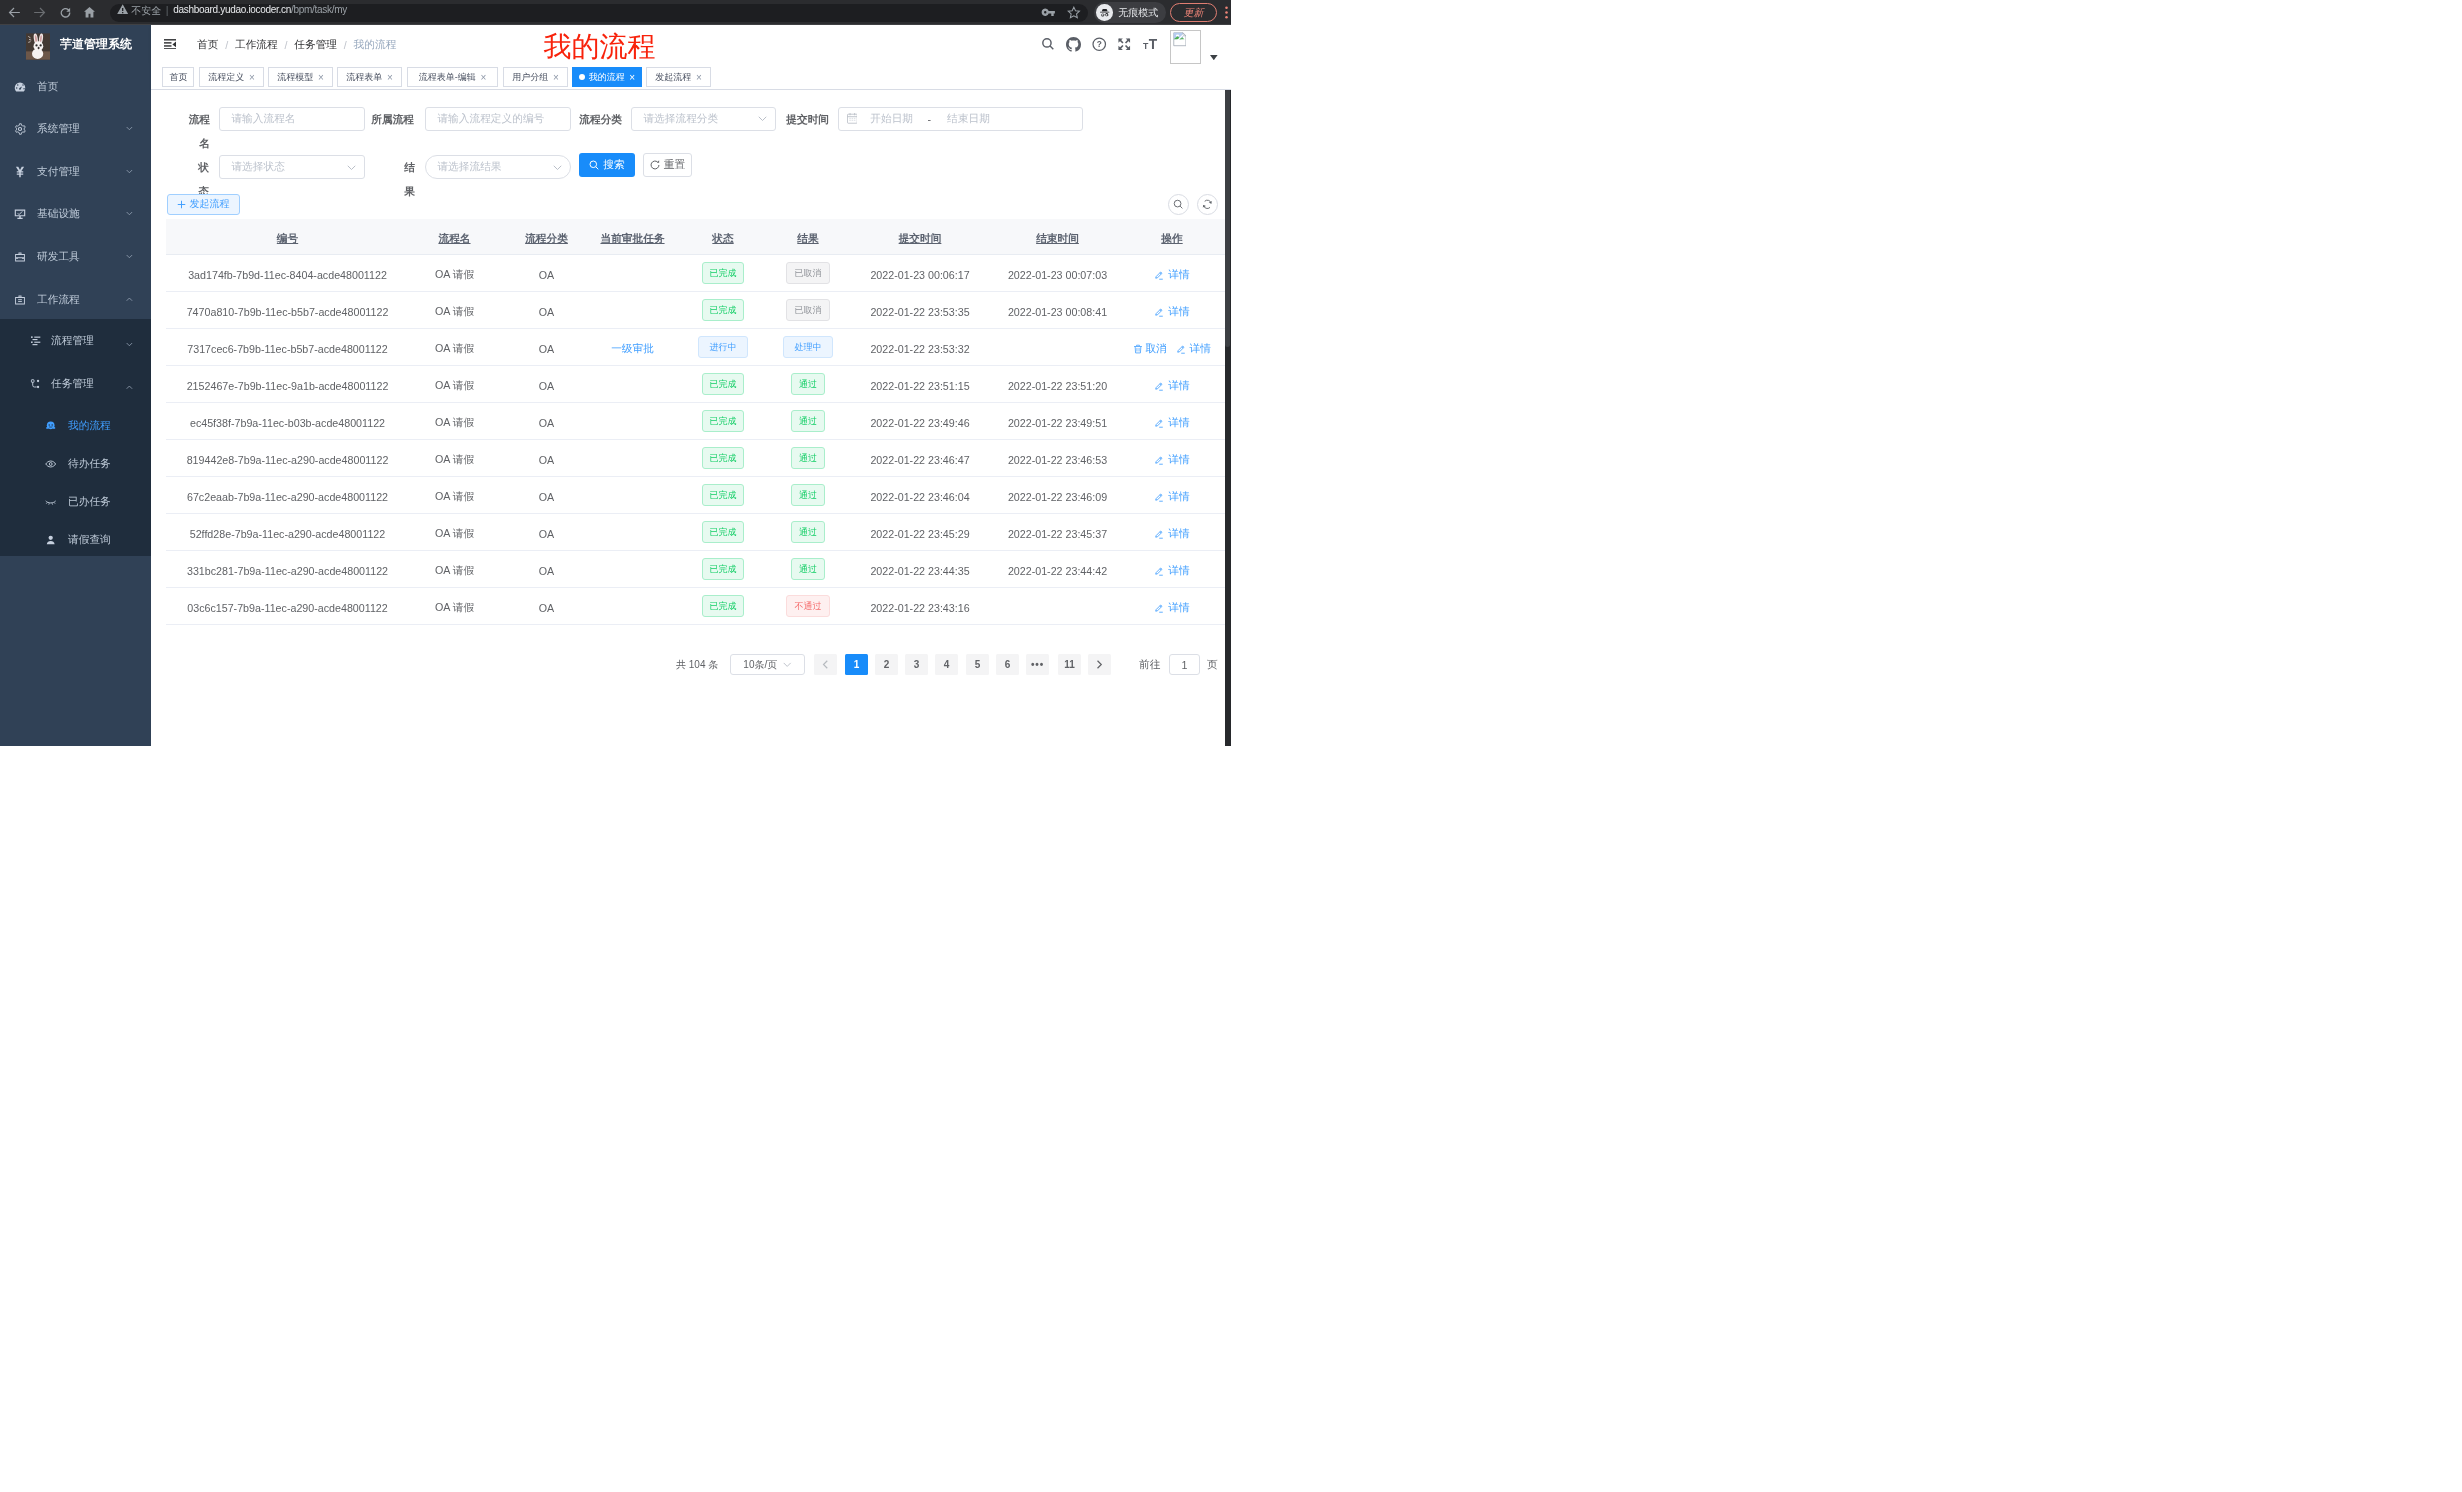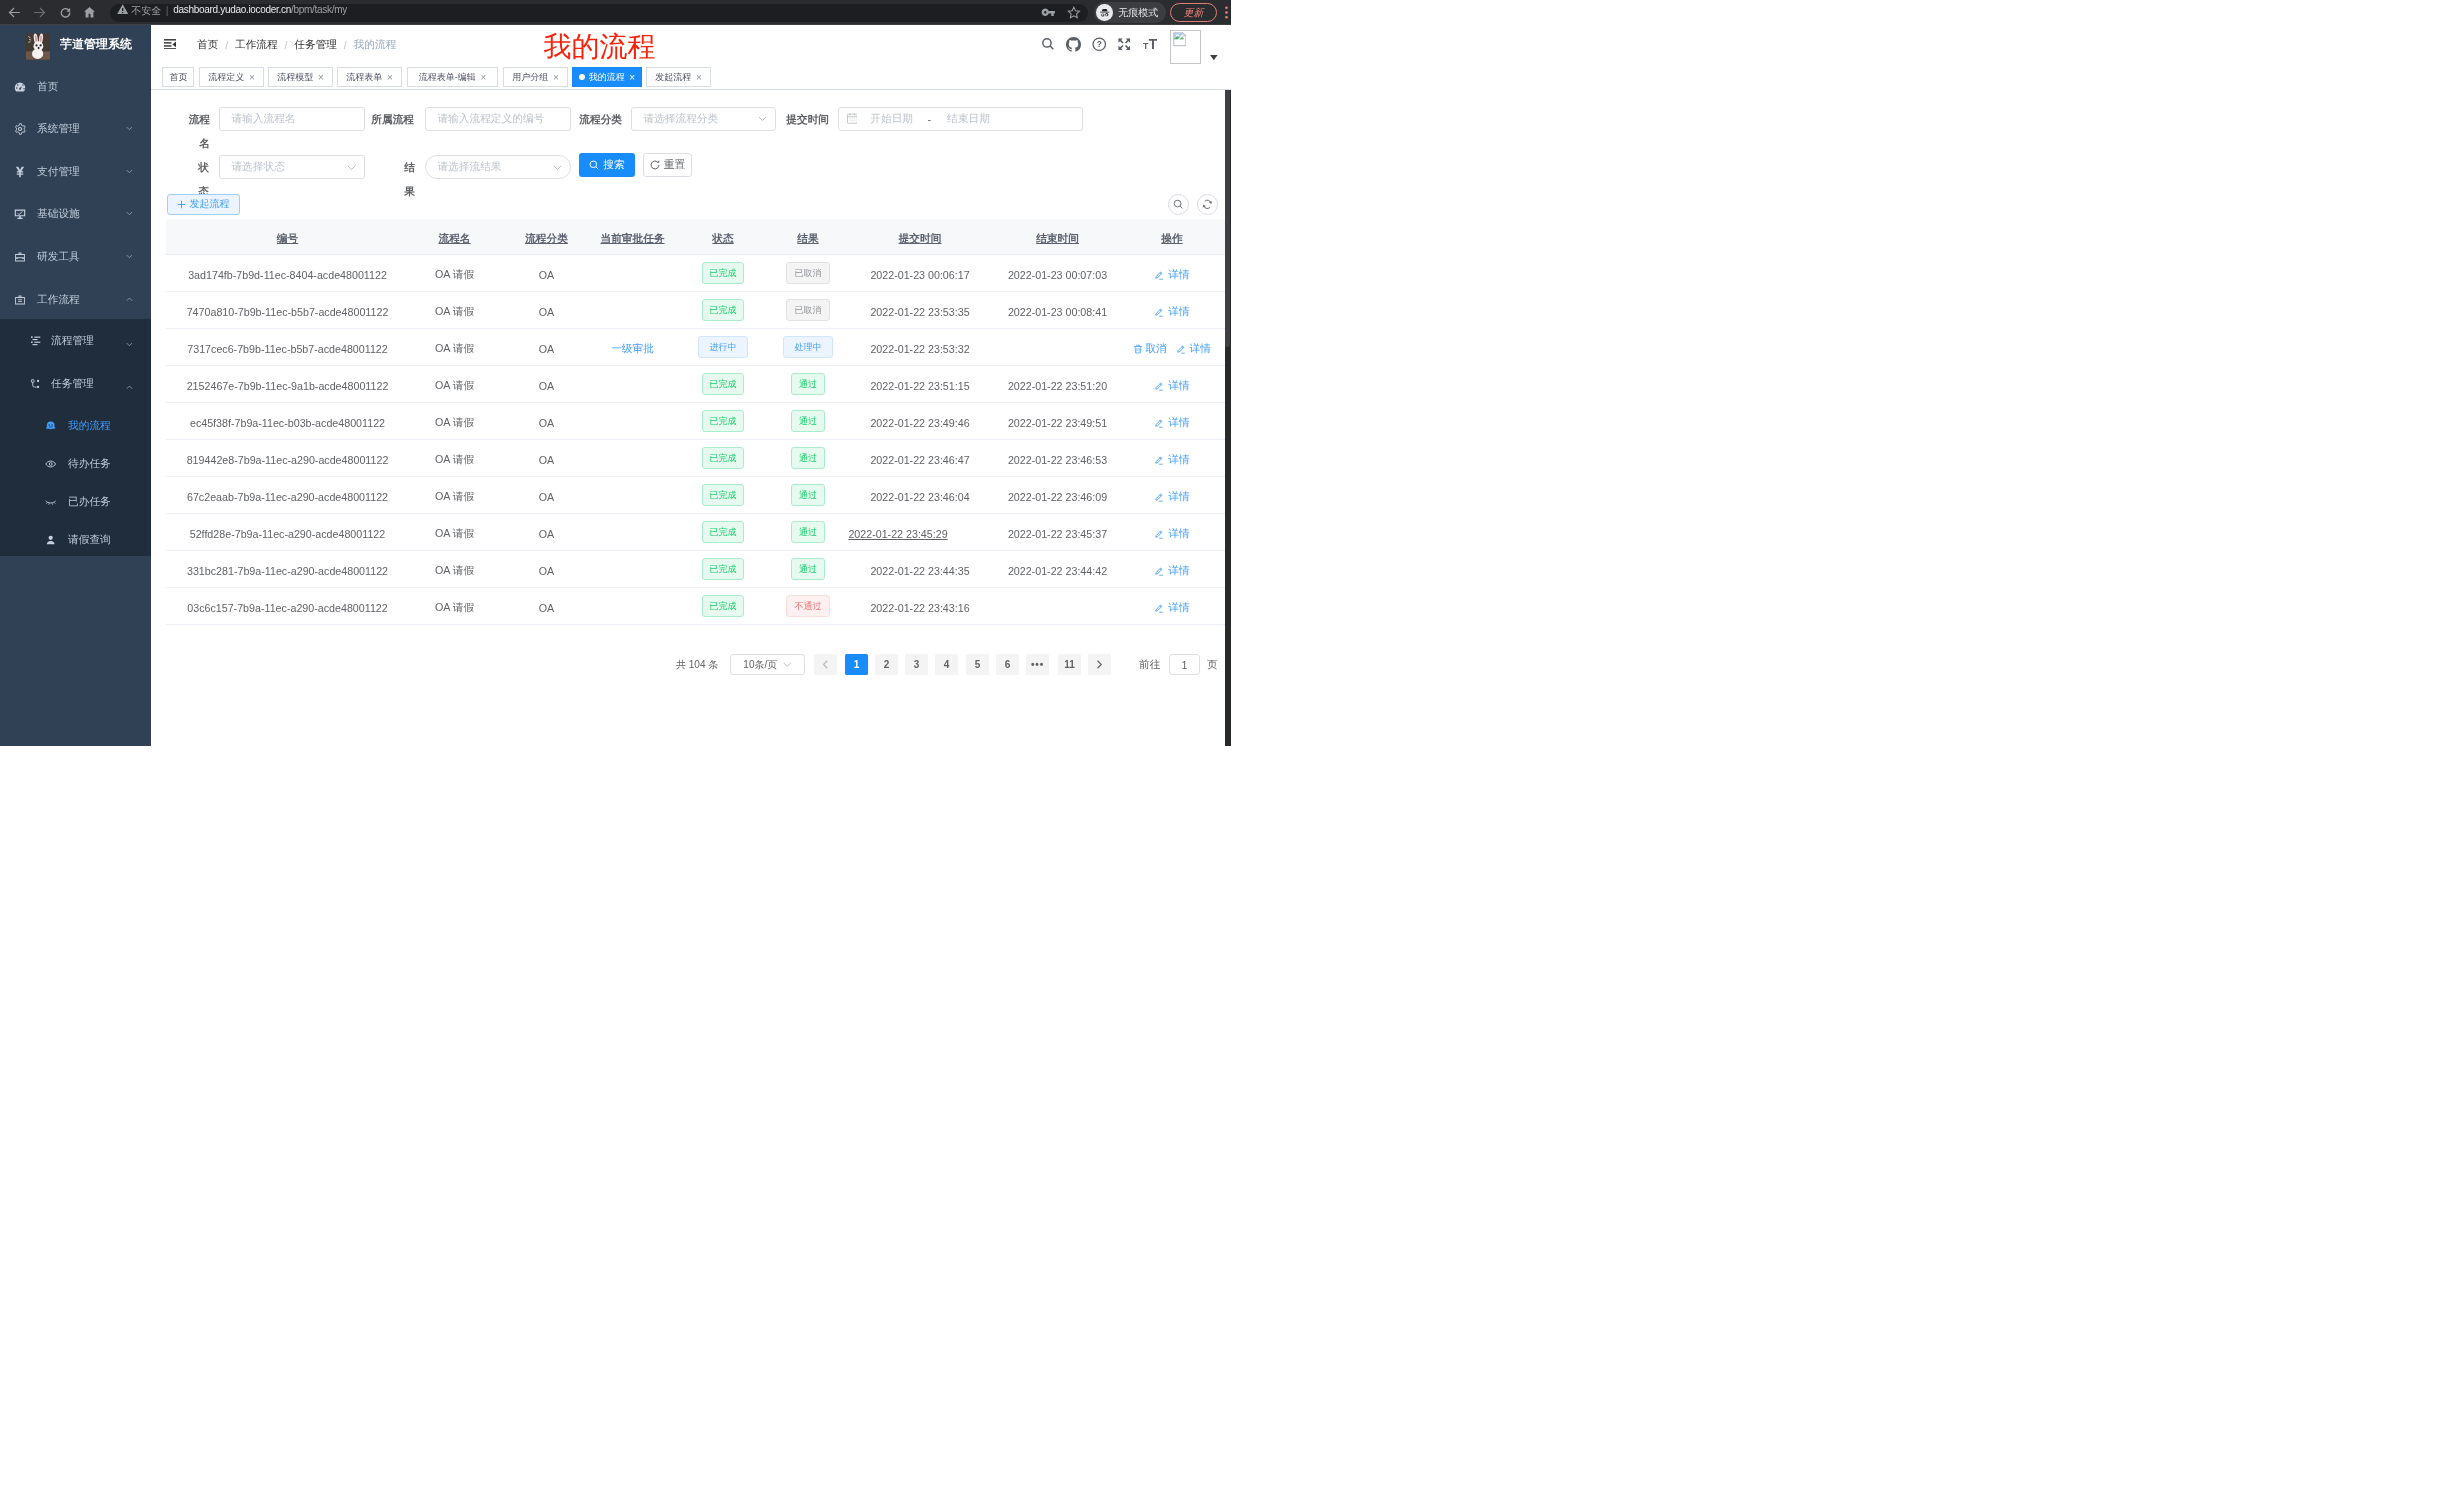--- a/index.html
+++ b/index.html
@@ -631,21 +631,21 @@
         <div class="row">
           <div class="td" style="left:0px;width:243px;">52ffd28e-7b9a-11ec-a290-acde48001122</div>
           <div class="td" style="left:243px;width:91px;">OA 请假</div>
           <div class="td" style="left:335px;width:91px;">OA</div>
           <div class="td" style="left:507px;width:100px;">
             <span class="etag tg-green">已完成</span>
           </div>
           <div class="td" style="left:606px;width:72px;">
             <span class="etag tg-green">通过</span>
           </div>
-          <div class="td" style="left:656px;width:152px;text-decoration:underline;">2022-01-22 23:45:29</div>
+          <div class="td" style="left:678px;width:152px;">2022-01-22 23:45:29</div>
           <div class="td" style="left:830px;width:123px;">2022-01-22 23:45:37</div>
           <div class="td" style="left:953px;width:106px;">
             <span class="link"><svg width="10" height="10" viewBox="0 0 14 14" style="margin-right:3.8px;">
                 <path d="M3.1 9.1l6.3-6.3 1.8 1.8-6.3 6.3-2.4.6z" fill="none" stroke="#409eff" stroke-width="1.15"></path>
                 <path d="M8.3 3.9l1.8 1.8" stroke="#409eff" stroke-width="1.15"></path>
                 <path d="M2.5 11.5l-.4-1 1.7.4z" fill="#409eff"></path>
                 <path d="M7.3 12.9h5" stroke="#409eff" stroke-width="1.15"></path>
               </svg>详情</span>
           </div>
         </div>

